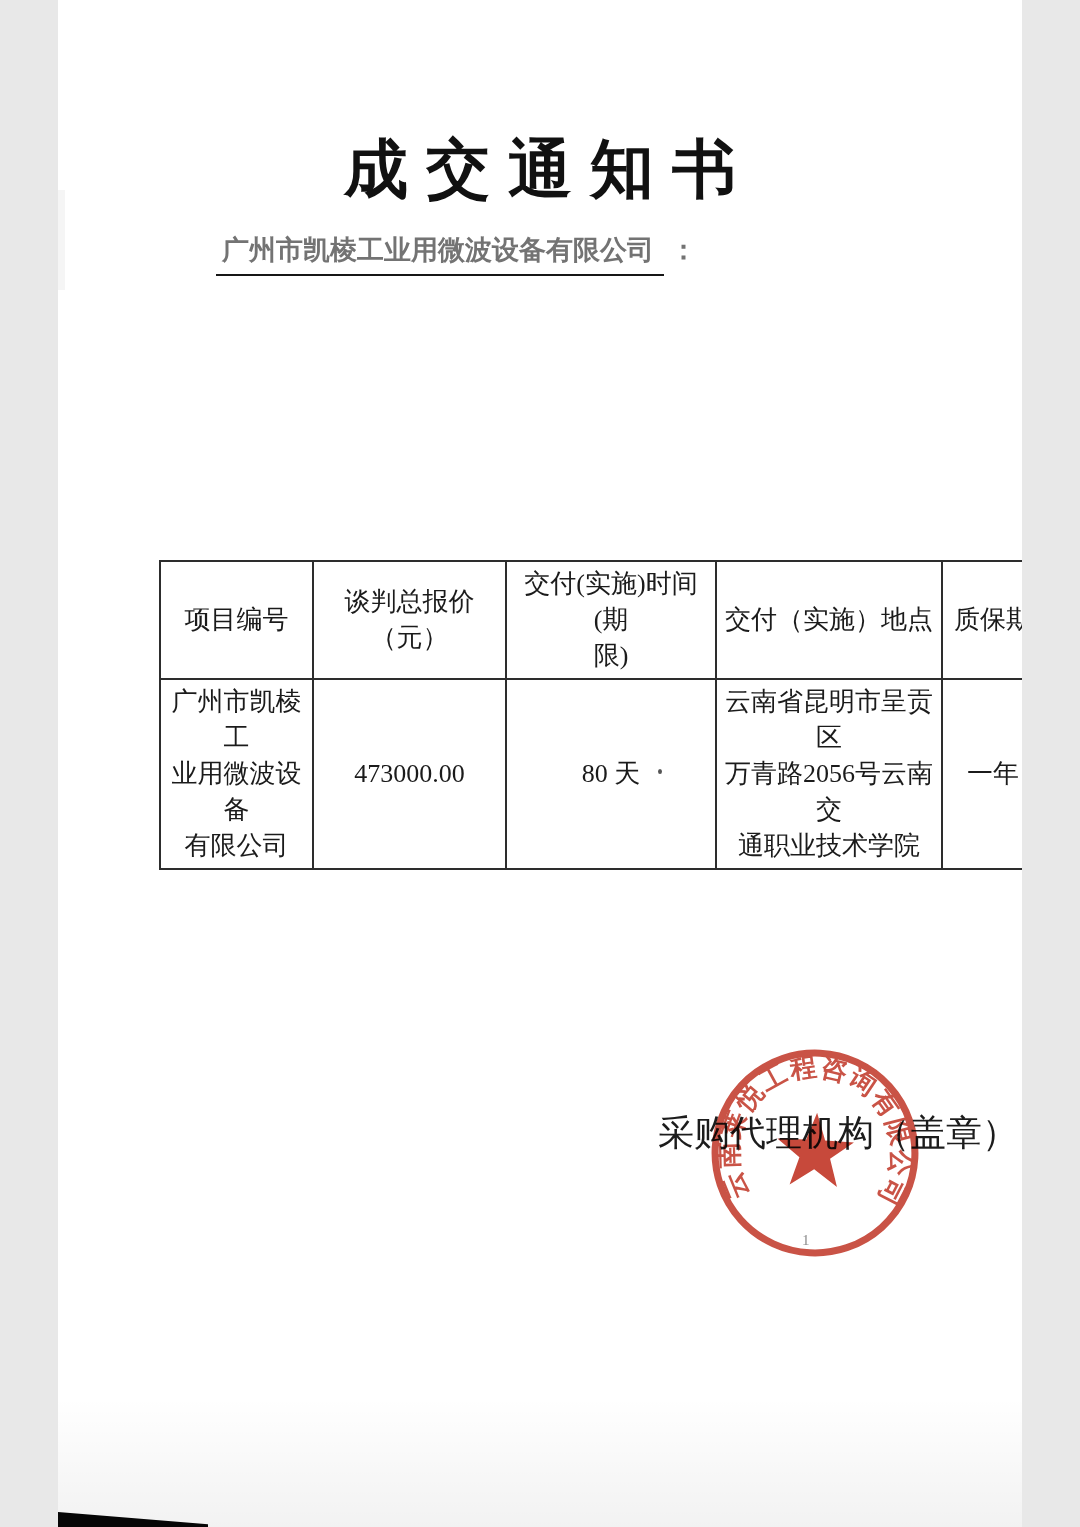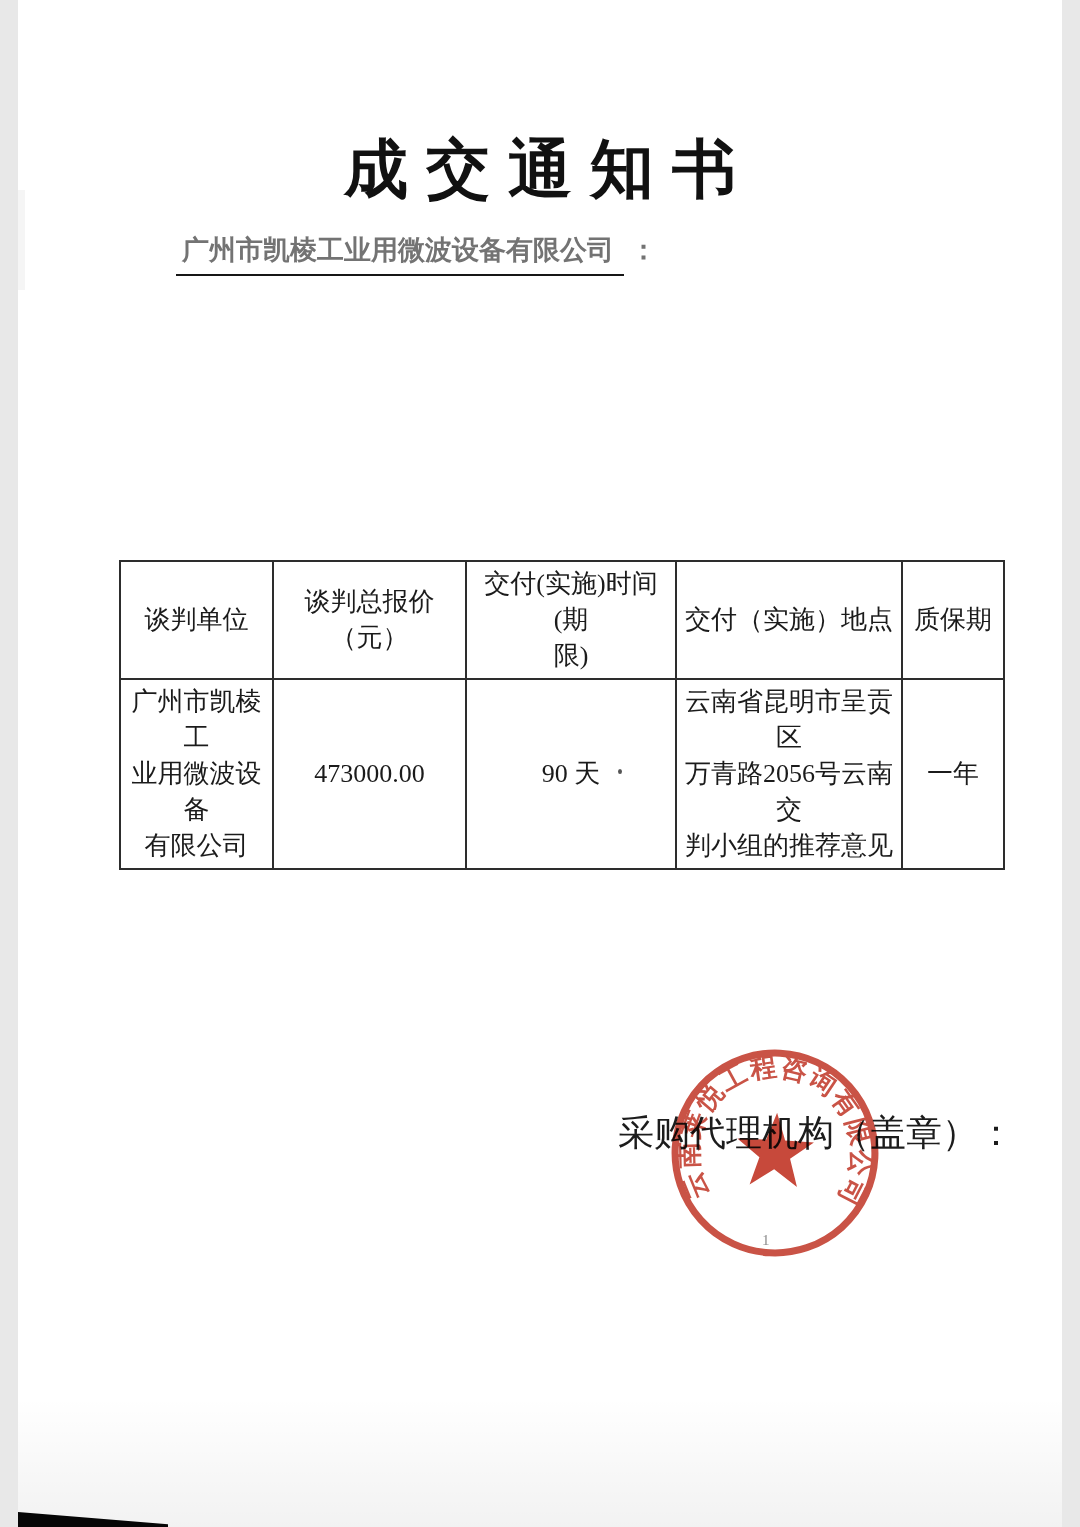--- a/index.html
+++ b/index.html
@@ -1,19 +1,19 @@
 <!DOCTYPE html>
 <html><head>
 <meta charset="utf-8">
 <style>
   * { margin:0; padding:0; box-sizing:border-box; }
   html,body { background:#e8e8e8; }
   .page {
     position:relative;
-    width:1044px; height:1527px;
+    width:964px; height:1527px;
     margin:0 auto;
     background:#ffffff;
     overflow:hidden;
     font-family:"Liberation Serif","DejaVu Serif",serif;
     color:#1c1c1c;
   }
   
   .doc-title {
     position:absolute; top:126px; left:0; width:100%;
     text-align:center;
@@ -103,37 +103,37 @@
   <table class="award-table">
     <colgroup>
       <col style="width:153px">
         <col style="width:193px">
         <col style="width:210px">
         <col style="width:226px">
         <col style="width:102px">
     </colgroup>
     <tbody>
         <tr class="hdr">
-      <td>谈判单位</td>
+      <td>项目编号</td>
       <td>谈判总报价
 （元）</td>
       <td>交付(实施)时间(期
 限)</td>
       <td>交付（实施）地点</td>
       <td>质保期</td>
     </tr>
     <tr class="body">
       <td>广州市凯棱工
 业用微波设备
 有限公司</td>
       <td>473000.00</td>
-      <td>90 天</td>
+      <td>80 天</td>
       <td>云南省昆明市呈贡区
 万青路2056号云南交
-判小组的推荐意见</td>
+通职业技术学院</td>
       <td>一年</td>
     </tr>
   </tbody>
     </table>
 
   <div class="para para2">
   </div>
 
   <div class="signature">
     <div class="sig-line">采购代理机构（盖章）：</div>

